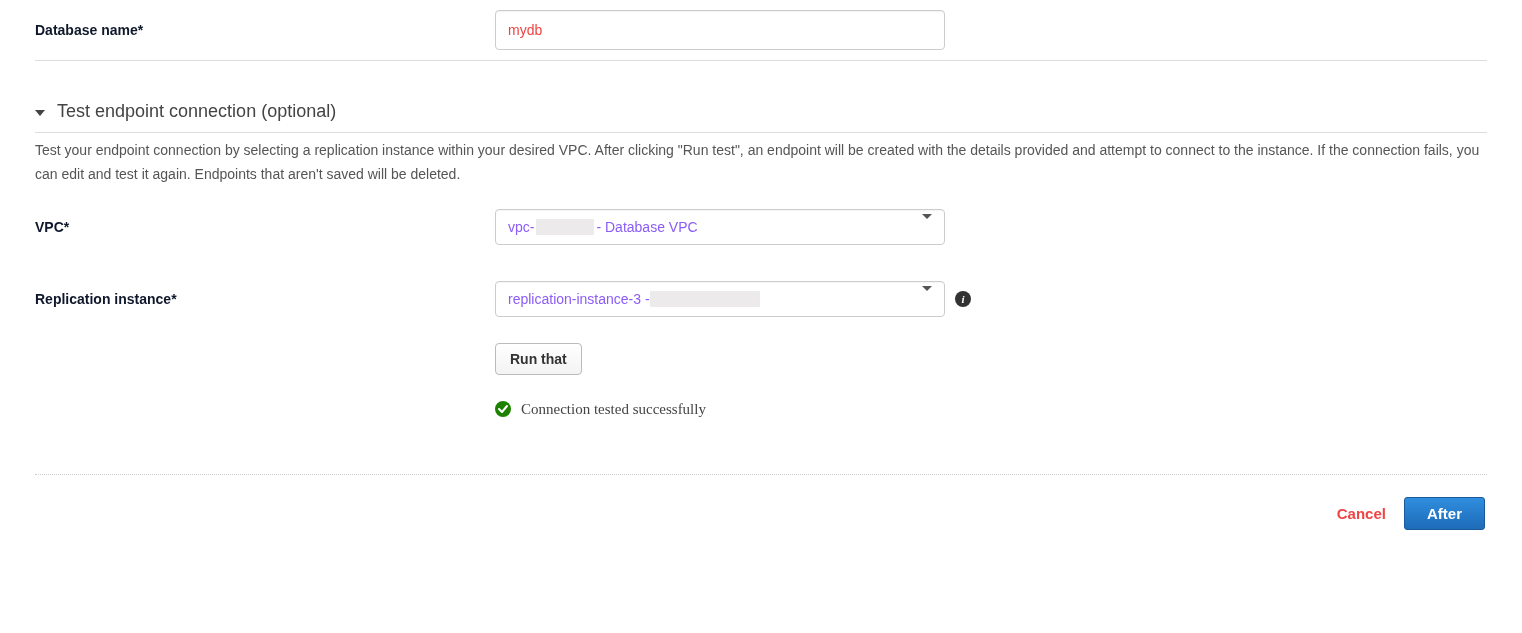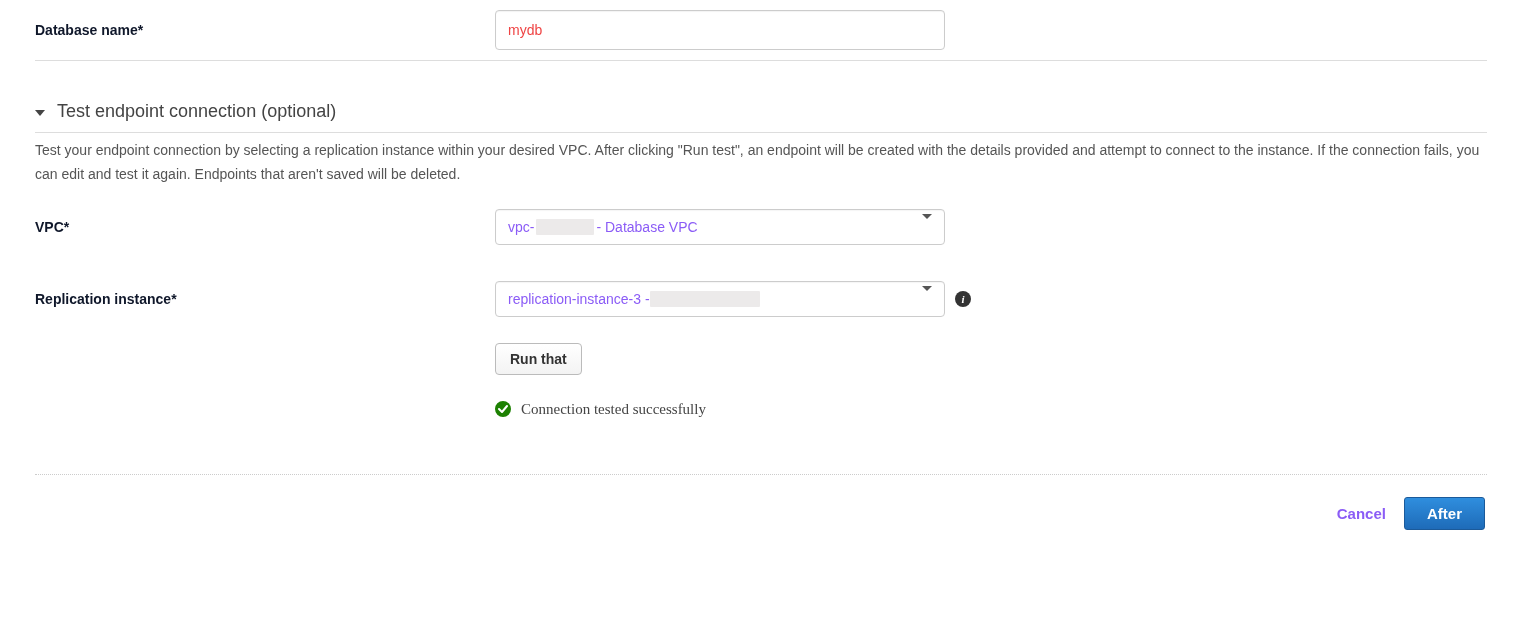--- a/index.html
+++ b/index.html
@@ -163,21 +163,21 @@
     cursor:pointer;
   }
   .footer-divider{
     border:none;border-top:1px dotted #ccc;margin-top:56px;
   }
   .footer-actions{
     display:flex;justify-content:flex-end;align-items:center;
     gap:18px;padding:22px 2px 0 0;
   }
   .link-cancel{
-    color:#8b5cf6;font-weight:bold;cursor:pointer;font-size:15px;
+    color:#ef4444;font-weight:bold;cursor:pointer;font-size:15px;
   }
   .btn-primary{
     background: linear-gradient(#2f8ede,#1e6bb8);
     border:1px solid #1b5a9a;
     color:#fff;
     padding:7px 22px;
     font-size:15px;
     font-weight:bold;
     border-radius:3px;
     cursor:pointer;

